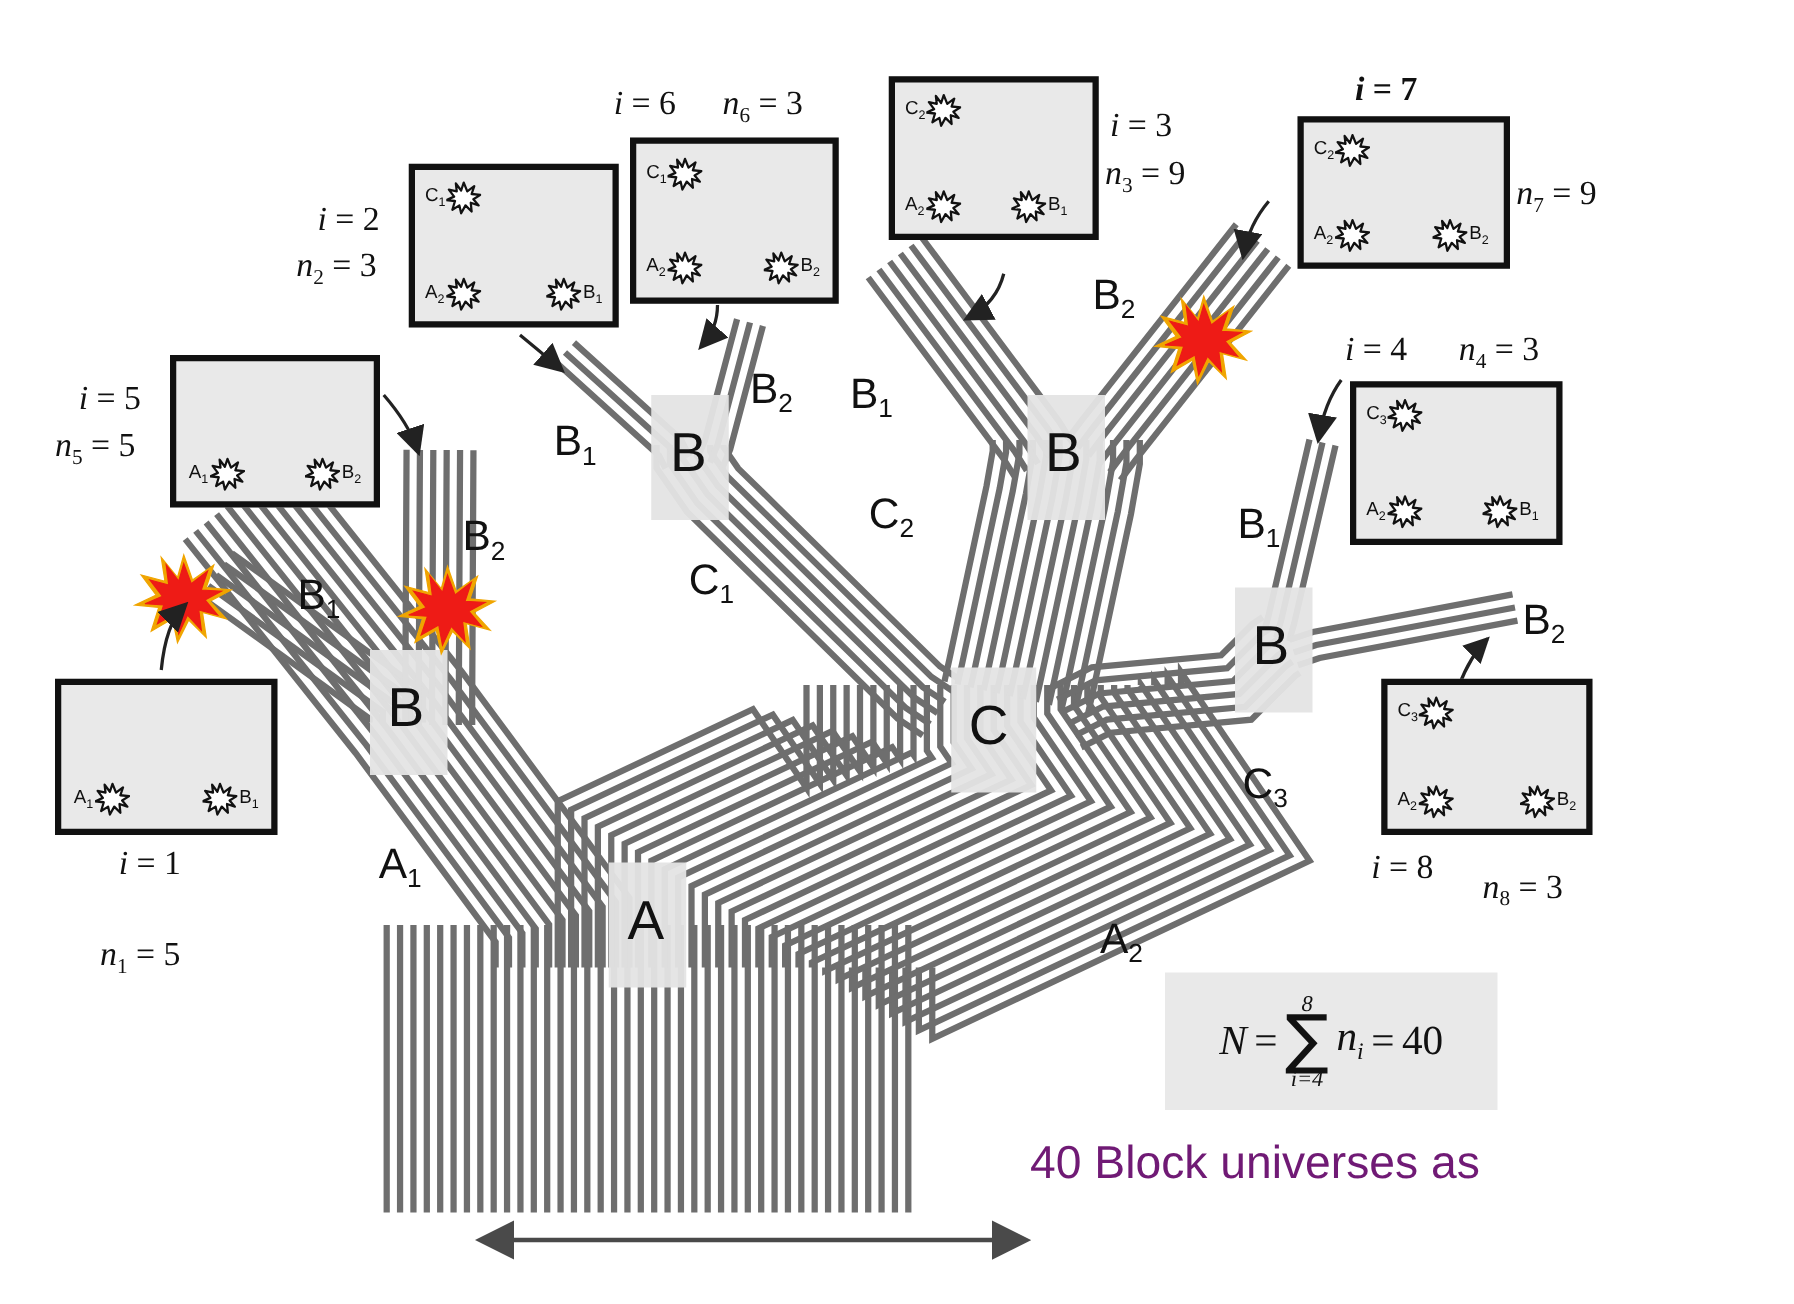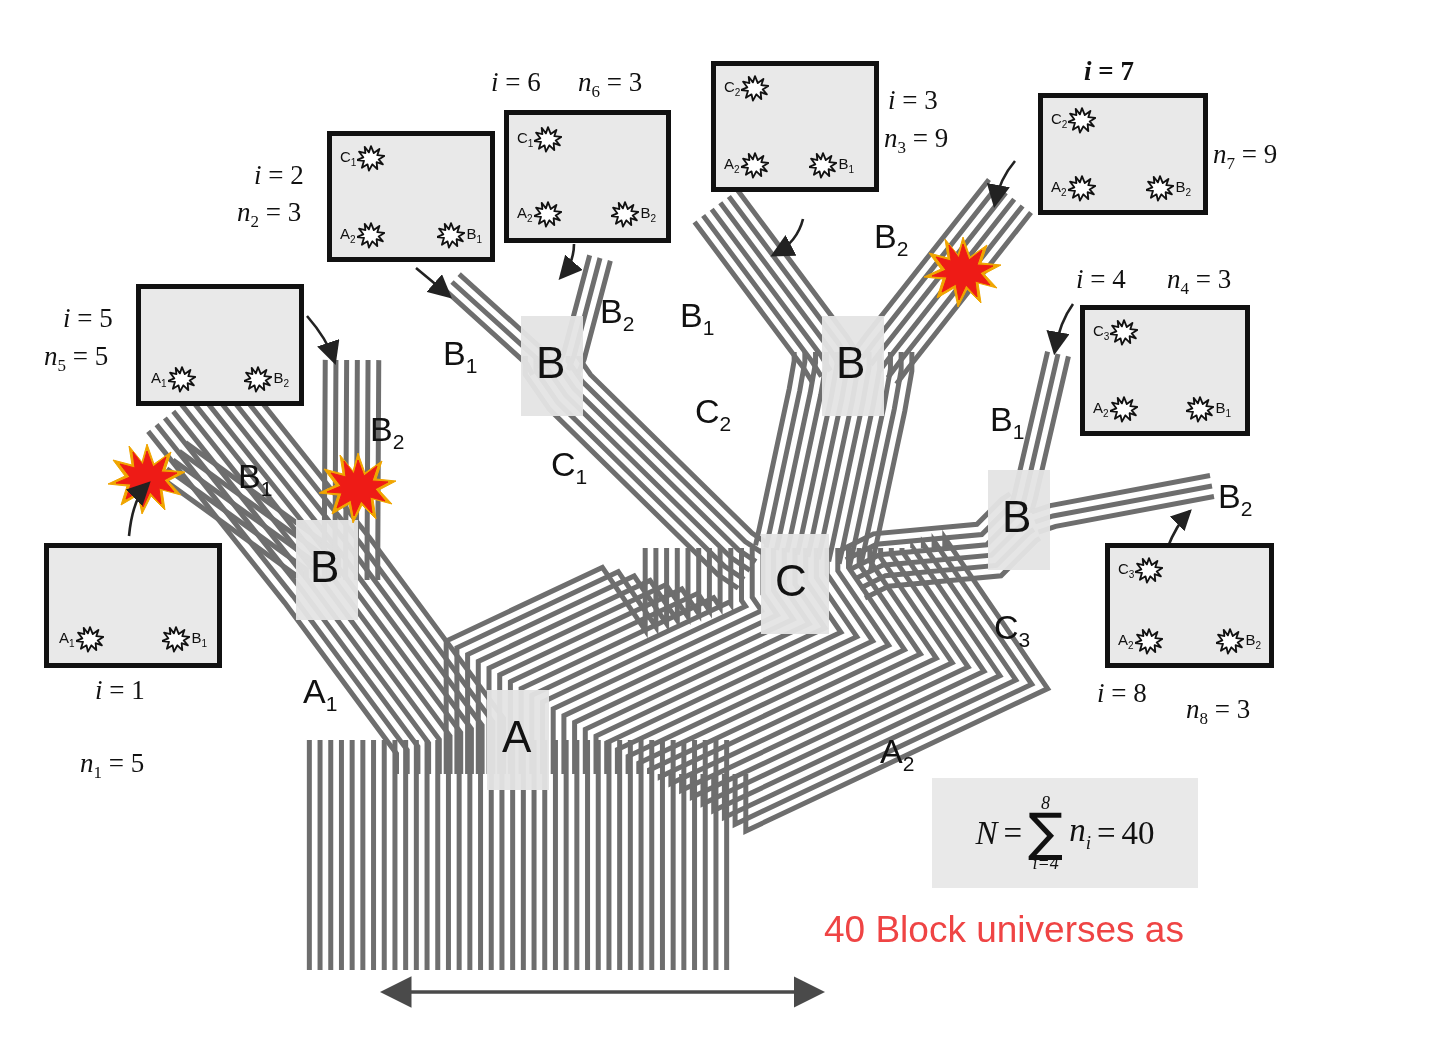--- a/index.html
+++ b/index.html
@@ -27,21 +27,21 @@
   .formula{position:absolute;background:#e9e9e9;display:flex;align-items:center;
            justify-content:center;font-family:"Liberation Serif",serif;}
   .fm{display:flex;align-items:center;font-size:33px;gap:6px;}
   .fm .it{font-style:italic;}
   .fm sub{font-size:19px;font-style:italic;}
   .sigma{display:flex;flex-direction:column;align-items:center;line-height:1;}
   .sigma .top{font-size:18px;font-style:italic;margin-bottom:-2px;}
   .sigma .big{font-size:52px;font-family:"DejaVu Sans",sans-serif;line-height:0.85;}
   .sigma .bot{font-size:18px;font-style:italic;margin-top:-1px;}
 
-  .caption{position:absolute;font-size:37px;line-height:1.18;color:#ef4444;
+  .caption{position:absolute;font-size:37px;line-height:1.18;color:#701a75;
            font-family:"Liberation Sans",sans-serif;}
 </style>
 </head>
 <body>
 
 <div id="stage">
 
   <svg id="tree" viewBox="0 0 1435 1043">
     <defs>
       <g id="burst">

